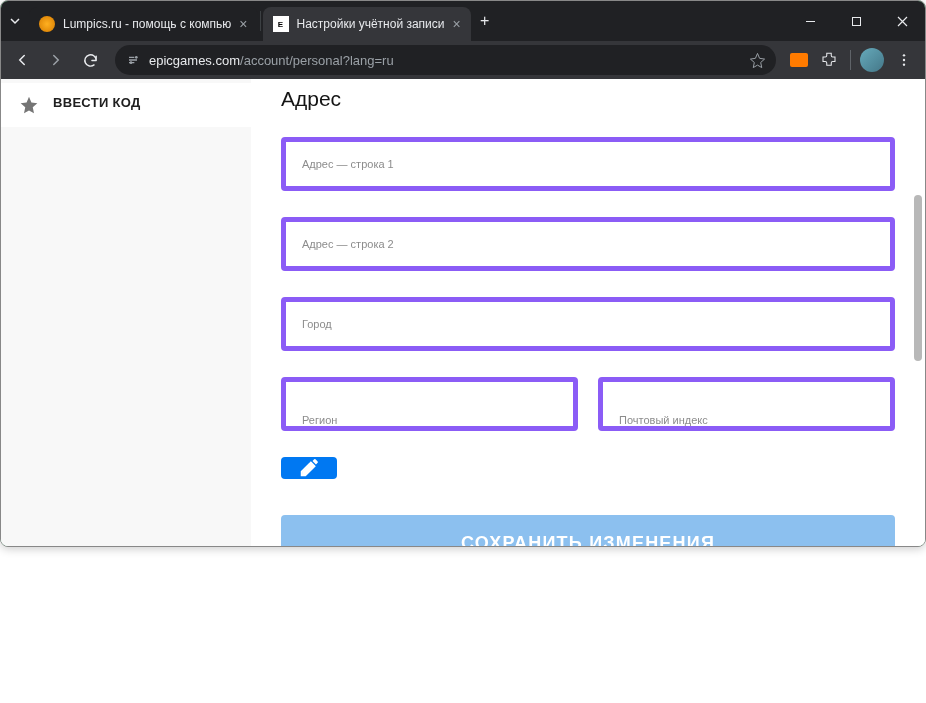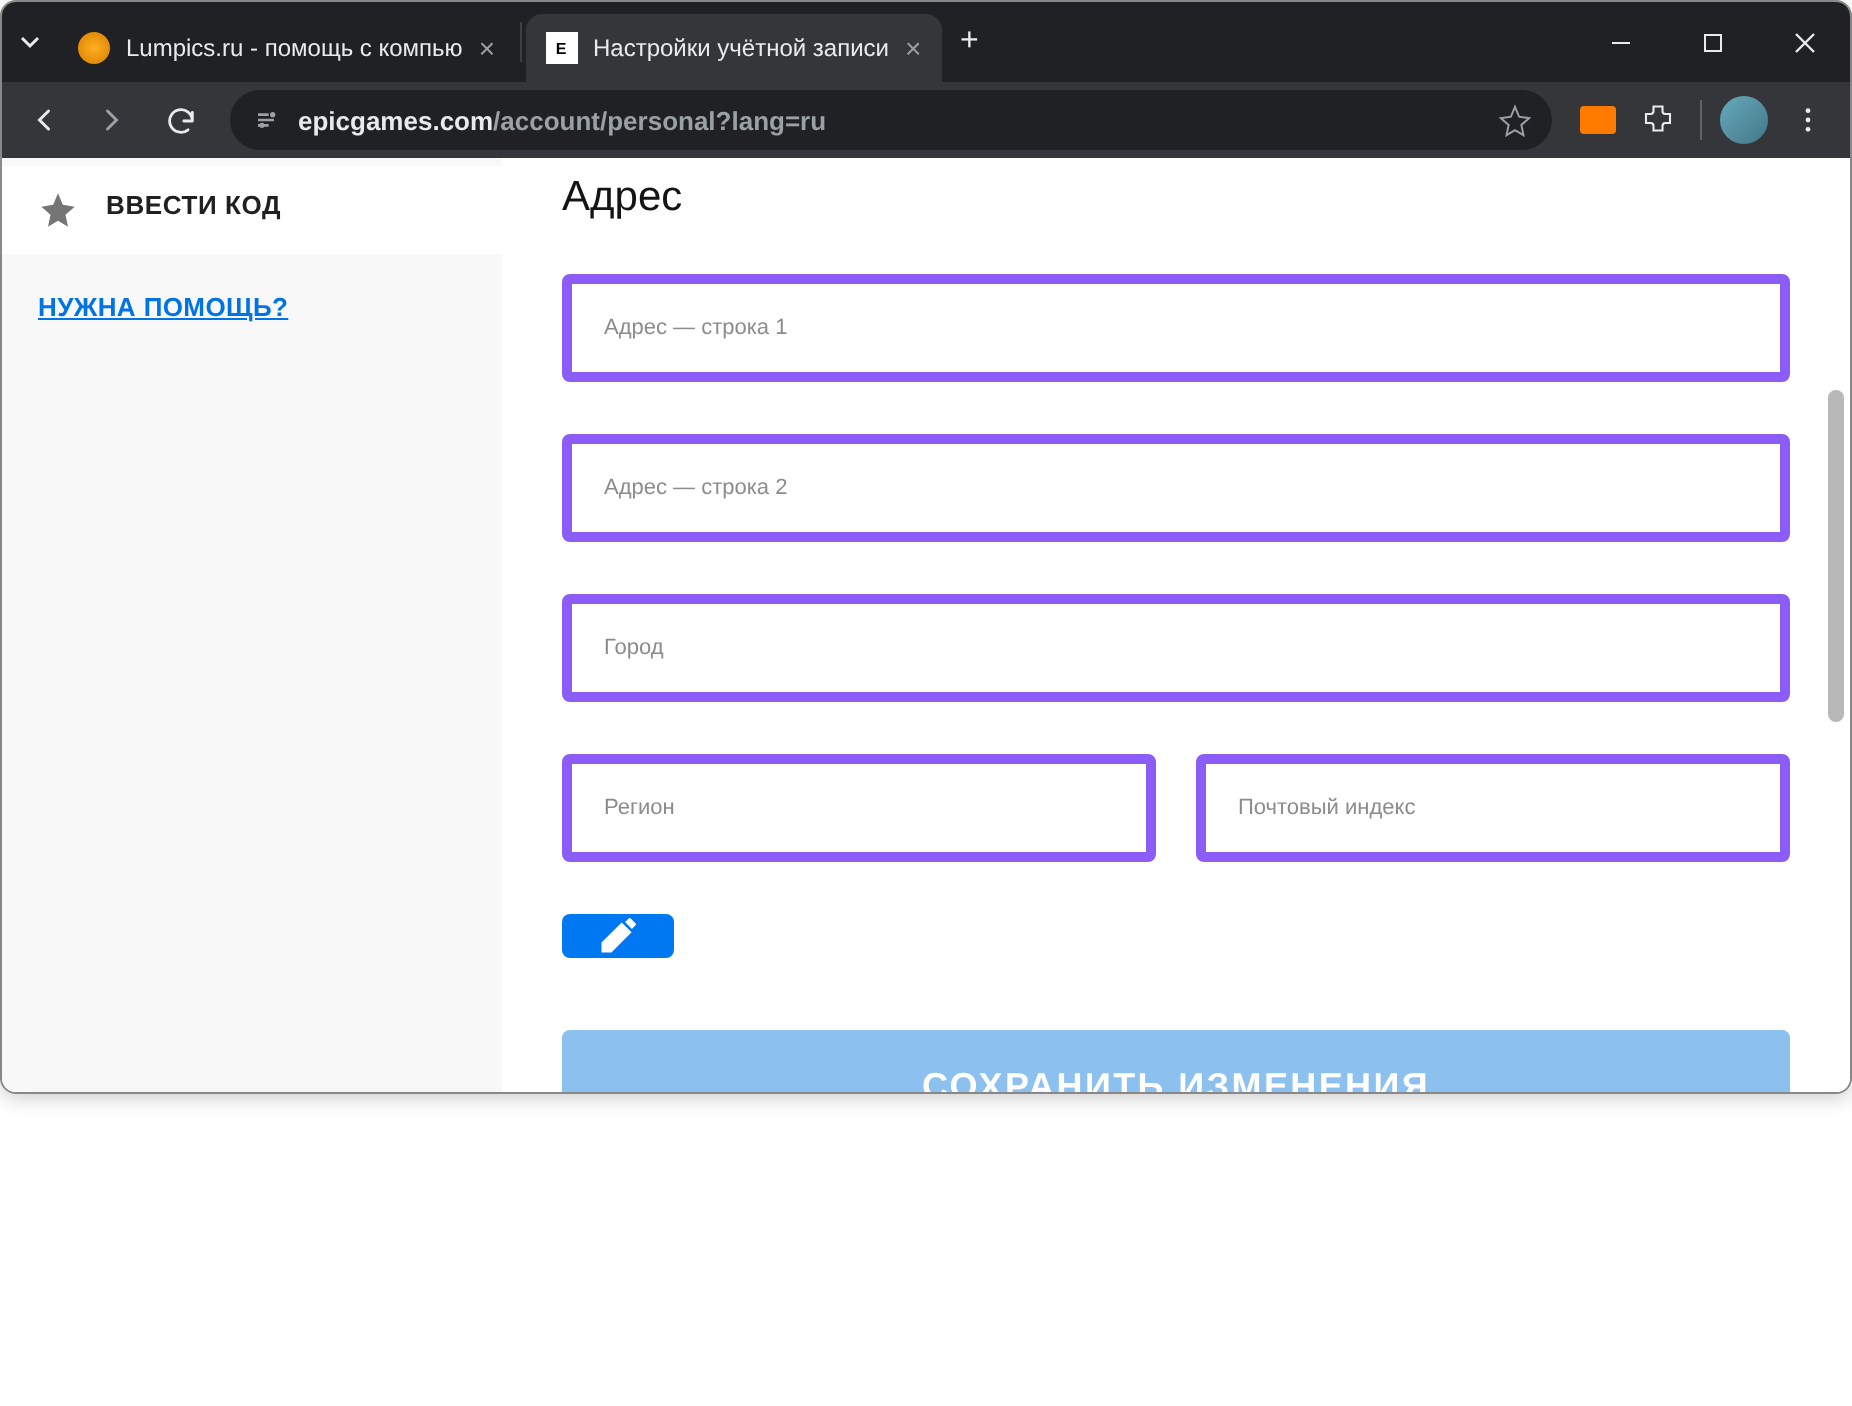--- a/index.html
+++ b/index.html
@@ -21,40 +21,40 @@
 .tab-sep { width: 1px; height: 20px; background: #3c4043; align-self: center; margin: 0 2px; }
 .newtab { width: 28px; display: flex; align-items: center; justify-content: center; color: #e8eaed; font-size: 16px; }
 .window-controls { margin-left: auto; display: flex; }
 .win-btn { width: 46px; display: flex; align-items: center; justify-content: center; color: #e8eaed; }
 
 
 .toolbar { background: #35363a; height: 38px; display: flex; align-items: center; padding: 0 6px; gap: 4px; }
 .tool-btn { width: 30px; height: 30px; display: flex; align-items: center; justify-content: center; color: #9aa0a6; border-radius: 50%; }
 .tool-btn.enabled { color: #e8eaed; }
 .omnibox { flex: 1; background: #202124; border-radius: 16px; height: 30px; display: flex; align-items: center; padding: 0 10px; gap: 8px; color: #9aa0a6; font-size: 13px; margin: 0 6px; }
-.omni-url { color: #e8eaed; flex: 1; white-space: nowrap; overflow: hidden; font-weight: bold; }
+.omni-url { color: #e8eaed; flex: 1; white-space: nowrap; overflow: hidden; }
 .omni-url .domain { color: #e8eaed; }
 .omni-url .path { color: #9aa0a6; }
 .ext-icon { width: 26px; height: 26px; display:flex; align-items:center; justify-content:center; }
 .ext-orange { background:#ff7b00; width:18px; height:14px; border-radius:2px; }
 .avatar-badge { width:24px; height:24px; border-radius:50%; background: linear-gradient(135deg,#6ab,#478); display:flex;align-items:center;justify-content:center; font-size:10px; }
 
 
 .content { flex: 1; display: flex; background: #f8f8f8; position: relative; overflow: hidden; }
 .sidebar { width: 250px; background: #f8f8f8; padding-top: 4px; }
 .sidebar-item { display: flex; padding: 12px 18px; gap: 14px; color: #202020; font-size: 13px; font-weight: 600; letter-spacing: 0.3px; background:#fff; }
 .sidebar-item .star { color: #777; }
 .help-link { padding: 18px; }
 .help-link a { color: #0074e4; font-size: 13px; font-weight: 700; text-decoration: underline; letter-spacing: 0.2px; }
 
 .main { flex: 1; background: #fff; padding: 0 30px 24px 30px; overflow-y: auto; position:relative; }
 .section-title { font-size: 21px; font-weight: 400; color: #141414; margin-bottom: 26px; margin-top: 8px; }
 .field { width: 100%; border: 5px solid #8b5cf6; border-radius: 4px; height: 54px; display: flex; align-items: center; padding: 0 16px; margin-bottom: 26px; color: #8c8c8c; font-size: 11px; background:#fff; }
 .row { display: flex; gap: 20px; }
-.row .field { flex: 1; }
+.row .field { flex: 1; align-items: flex-end; }
 .country-row { display: flex; gap: 18px; align-items: stretch; margin-bottom: 36px; }
 .country-box { flex: 1; background: #f0f0f0; border: 3px solid #e02828; border-radius: 10px; padding: 8px 16px; display: flex; flex-direction: column; justify-content: center; position: relative; height: 62px; }
 .country-label { font-size: 11px; color: #9a9a9a; margin-bottom: 2px; }
 .country-value { font-size: 15px; color: #8a8a8a; letter-spacing: 0.4px; }
 .info-icon { position: absolute; right: 16px; top: 50%; transform: translateY(-50%); color: #888; }
 .edit-btn { width: 56px; background: #0078f2; border-radius: 4px; display: flex; align-items: center; justify-content: center; color: #fff; }
 .save-btn { width: 100%; height: 56px; background: #8cc0ef; color: #fff; font-weight: 700; font-size: 18px; letter-spacing: 1.2px; border: none; border-radius: 4px; display:flex;align-items:center;justify-content:center; }
 
 .vscroll { position: absolute; top: 78px; right: 2px; width: 14px; height: 610px; background: transparent; }
 .vscroll-thumb { position: absolute; top: 116px; right: 3px; width: 8px; height: 166px; background: #b8b8b8; border-radius: 4px; }
@@ -156,23 +156,20 @@
   <div class="content">
 
     <div class="sidebar">
       <div class="sidebar-item">
         <span class="star">
           <svg width="20" height="20" viewBox="0 0 24 24">
               <path d="M12 2l2.9 6.9L22 10l-5.5 4.8L18 22l-6-3.5L6 22l1.5-7.2L2 10l7.1-1.1z" fill="#757575"></path>
             </svg>
         </span>
         <span>ВВЕСТИ КОД</span>
-      </div>
-      <div class="help-link">
-        <a>НУЖНА ПОМОЩЬ?</a>
       </div>
     </div>
 
     <div class="main">
       <h2 class="section-title">Адрес</h2>
 
       <div class="field">
         <span>Адрес — строка 1</span>
       </div>
       <div class="field">

